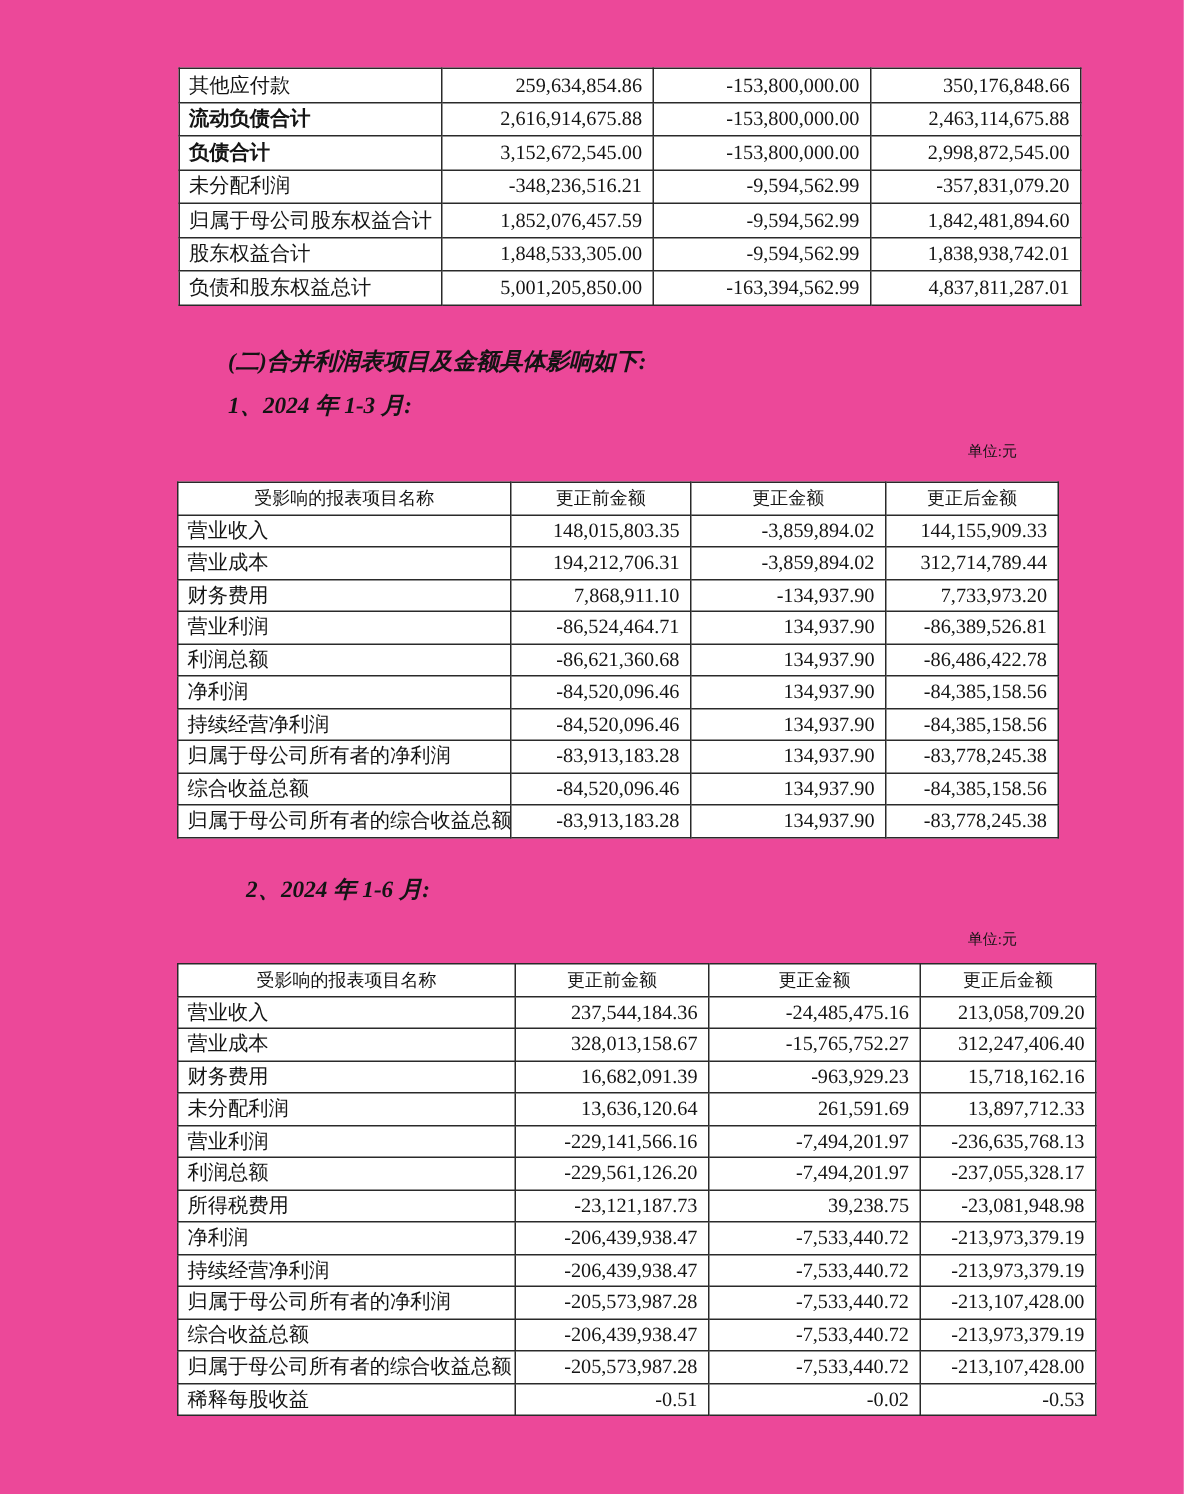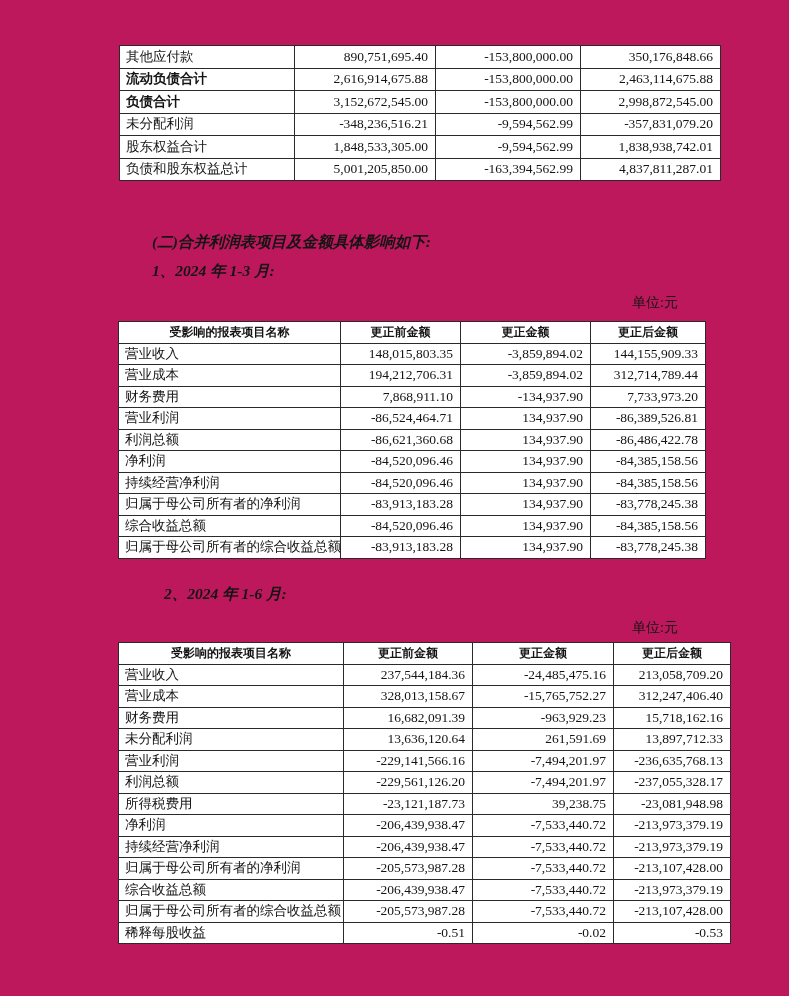--- a/index.html
+++ b/index.html
@@ -1,85 +1,91 @@
 <!DOCTYPE html>
 <html><head>
 <meta charset="utf-8">
 <style>
   html, body { margin:0; padding:0; }
   body {
     width:789px; height:996px; background:#ffffff;
     font-family:"Liberation Serif", serif; color:#141414;
   }
-  .page { position:relative; width:789px; height:996px; background:#be185d; overflow:hidden; }
+  .page { position:relative; width:789px; height:996px; background:#ec4899; overflow:hidden; }
 
   table { border-collapse:collapse; table-layout:fixed; position:absolute; background:#fff; }
   td, th { border:1px solid #2a2a2a; overflow:hidden; white-space:nowrap; padding:0; }
   td { font-size:13.5px; }
-  th { font-weight:bold; text-align:center; height:20.5px; }
+  th { font-weight:normal; text-align:center; height:20.5px; }
   th.hdr-small { font-size:12px; }
   th.hdr-big   { font-size:12px; }
   .c-label { text-align:left;  padding-left:6px; }
   .c-num   { text-align:right; padding-right:7px; }
   .bold    { font-weight:bold;font-family:Liberation Serif, serif; }
 
   #balance-table { left:119px; top:45px;  width:601px; }
   #balance-table td { height:21.5px; }
 
   #table-q1 { left:118px; top:321px; width:587px; }
   #table-q1 td { height:20.5px; }
 
   #table-h1 { left:118px; top:642px; width:612px; }
   #table-h1 td { height:20.5px; }
 
   .heading { position:absolute; font-weight:bold; font-size:15.5px; line-height:18px;font-style:italic; }
   #section-heading { left:152px; top:233px; }
   #sub-heading-q1  { left:152px; top:262px; }
   #sub-heading-h1  { left:164px; top:585px; }
 
-  .unit-label { position:absolute; left:118px; width:560px; text-align:right; font-size:14px; }
+  .unit-label { position:absolute; left:118px; width:560px; text-align:right; font-size:10px; }
   #unit-label-q1 { top:294px; }
   #unit-label-h1 { top:619px; }
 </style>
 </head>
 <body>
 
 <div class="page">
 
   <table id="balance-table">
     <colgroup>
       <col style="width:175px">
         <col style="width:141px">
         <col style="width:145px">
         <col style="width:140px">
     </colgroup>
     <tbody>
         <tr>
           <td class="c-label">其他应付款</td>
-          <td class="c-num">890,751,695.40</td>
+          <td class="c-num">259,634,854.86</td>
           <td class="c-num">-153,800,000.00</td>
           <td class="c-num">350,176,848.66</td>
         </tr>
         <tr>
           <td class="c-label bold">流动负债合计</td>
           <td class="c-num">2,616,914,675.88</td>
           <td class="c-num">-153,800,000.00</td>
           <td class="c-num">2,463,114,675.88</td>
         </tr>
         <tr>
           <td class="c-label bold">负债合计</td>
           <td class="c-num">3,152,672,545.00</td>
           <td class="c-num">-153,800,000.00</td>
           <td class="c-num">2,998,872,545.00</td>
         </tr>
         <tr>
           <td class="c-label">未分配利润</td>
           <td class="c-num">-348,236,516.21</td>
           <td class="c-num">-9,594,562.99</td>
           <td class="c-num">-357,831,079.20</td>
+        </tr>
+        <tr>
+          <td class="c-label">归属于母公司股东权益合计</td>
+          <td class="c-num">1,852,076,457.59</td>
+          <td class="c-num">-9,594,562.99</td>
+          <td class="c-num">1,842,481,894.60</td>
         </tr>
         <tr>
           <td class="c-label">股东权益合计</td>
           <td class="c-num">1,848,533,305.00</td>
           <td class="c-num">-9,594,562.99</td>
           <td class="c-num">1,838,938,742.01</td>
         </tr>
         <tr>
           <td class="c-label">负债和股东权益总计</td>
           <td class="c-num">5,001,205,850.00</td>

